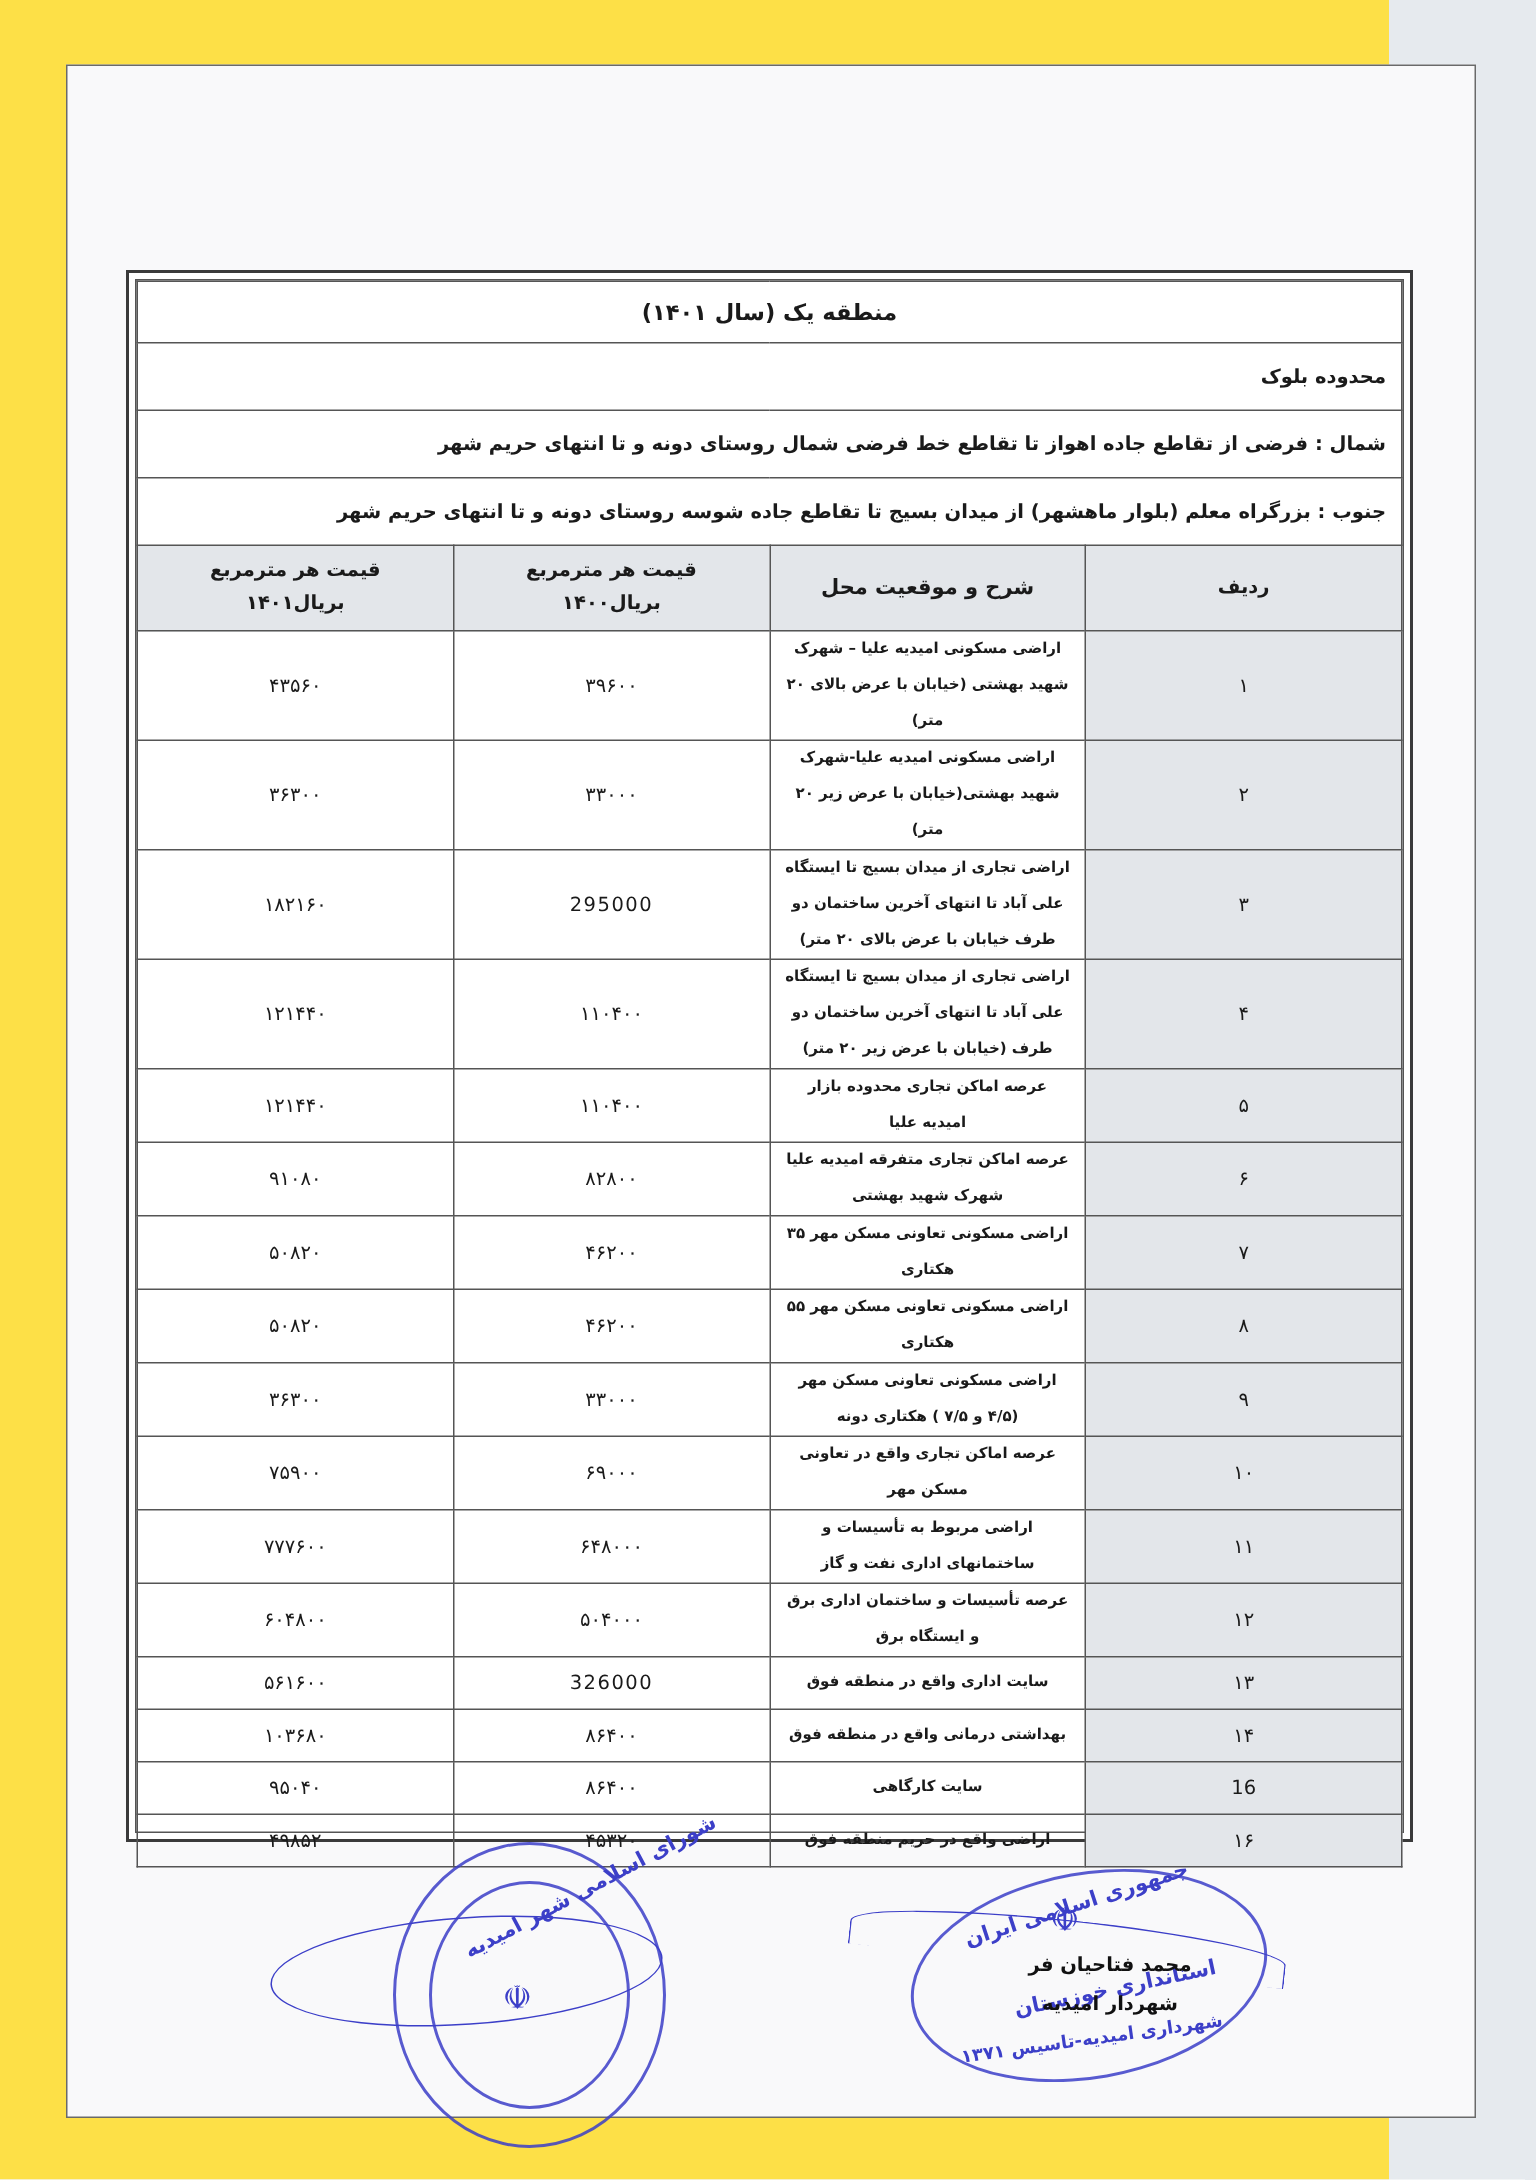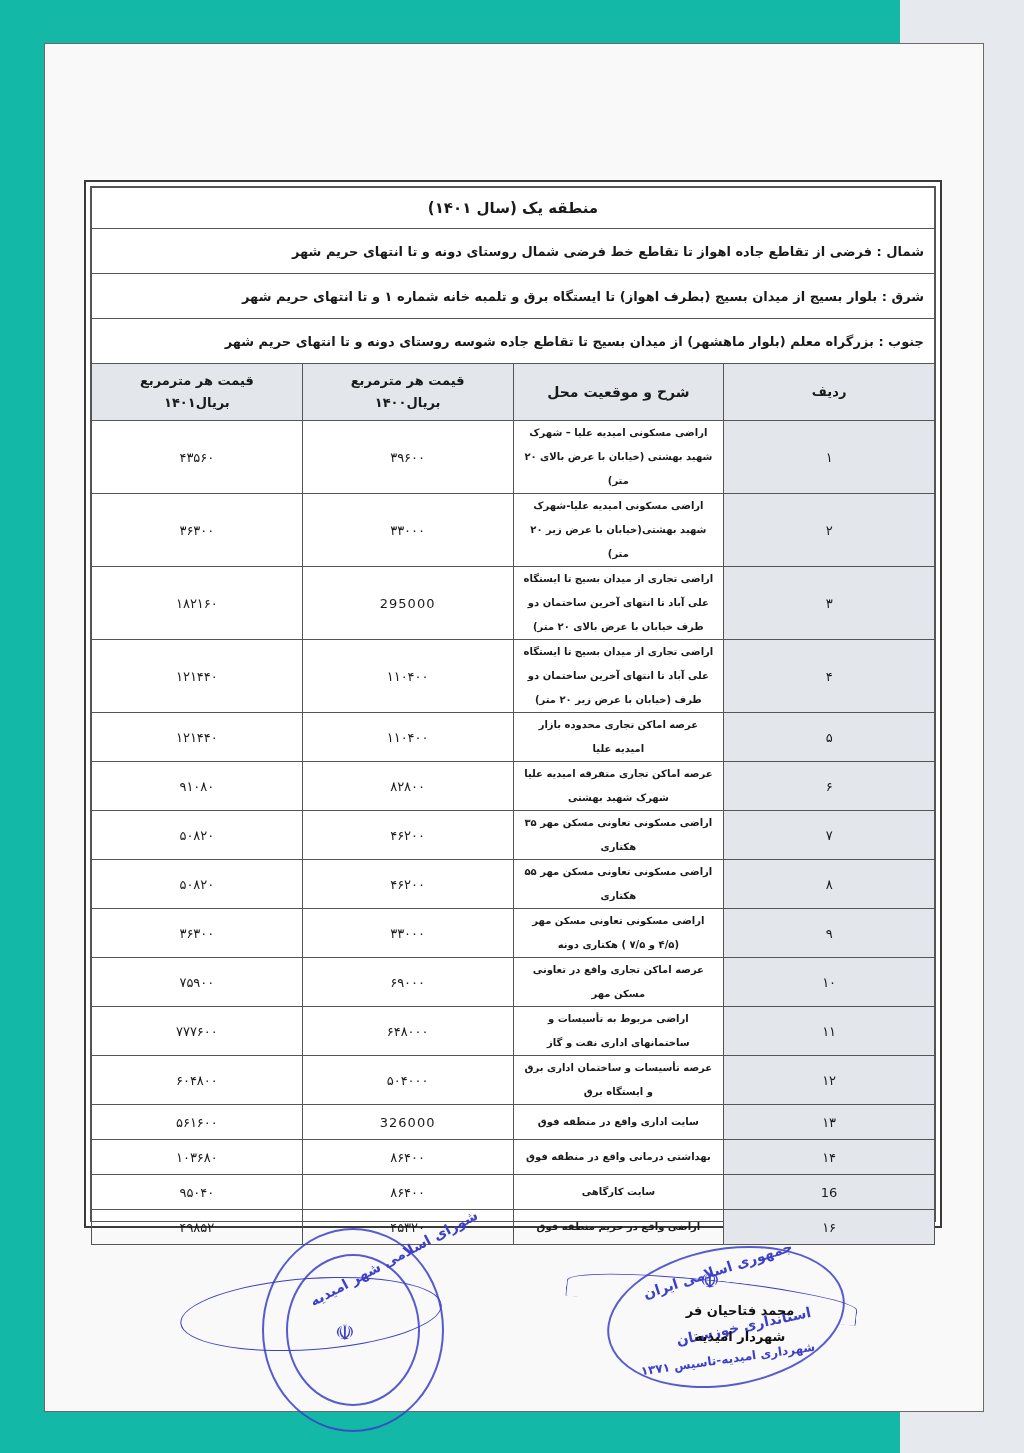--- a/index.html
+++ b/index.html
@@ -5,21 +5,22 @@
   html, body { margin: 0; padding: 0; }
   body {
     width: 1024px; height: 1453px;
     background: #e6eaee;
     font-family: "DejaVu Sans", sans-serif;
     position: relative;
     overflow: hidden;
   }
   .page {
     position: absolute; left: 0; top: 0; width: 900px; height: 1453px;
-    background: #14b8a6;
+    background: #fde047;
+    padding-left: 26px;
   }
   .frame {
     position: absolute; left: 44px; top: 43px; width: 938px; height: 1367px;
     border: 1px solid #6a6a6a;
     background: #f9f9fa;
   }
   .outer {
     position: absolute; left: 84px; top: 180px; width: 858px; height: 1048px;
     border: 2px solid #3a3a3a;
     box-sizing: border-box;
@@ -90,24 +91,24 @@
   <div class="frame"></div>
 
   <div class="outer">
     <div class="inner">
       <table>
         <tbody id="tbody">
           <tr class="title-row">
             <td colspan="4">منطقه یک (سال ۱۴۰۱)</td>
           </tr>
           <tr class="info-row">
+            <td colspan="4">محدوده بلوک</td>
+          </tr>
+          <tr class="info-row">
             <td colspan="4">شمال : فرضی از تقاطع جاده  اهواز تا تقاطع خط فرضی شمال روستای دونه و تا انتهای حریم شهر</td>
-          </tr>
-          <tr class="info-row">
-            <td colspan="4">شرق : بلوار بسیج از میدان بسیج (بطرف اهواز) تا ایستگاه برق و تلمبه خانه شماره ۱ و تا انتهای حریم شهر</td>
           </tr>
           <tr class="info-row">
             <td colspan="4">جنوب : بزرگراه معلم (بلوار ماهشهر) از میدان بسیج تا تقاطع جاده شوسه روستای دونه و تا انتهای حریم شهر</td>
           </tr>
           <tr class="head-row">
             <th class="col-idx">ردیف</th>
             <th class="col-desc">شرح و موقعیت محل</th>
             <th class="col-p">
               <div>قیمت هر مترمربع</div>
               <div>بریال۱۴۰۰</div>

